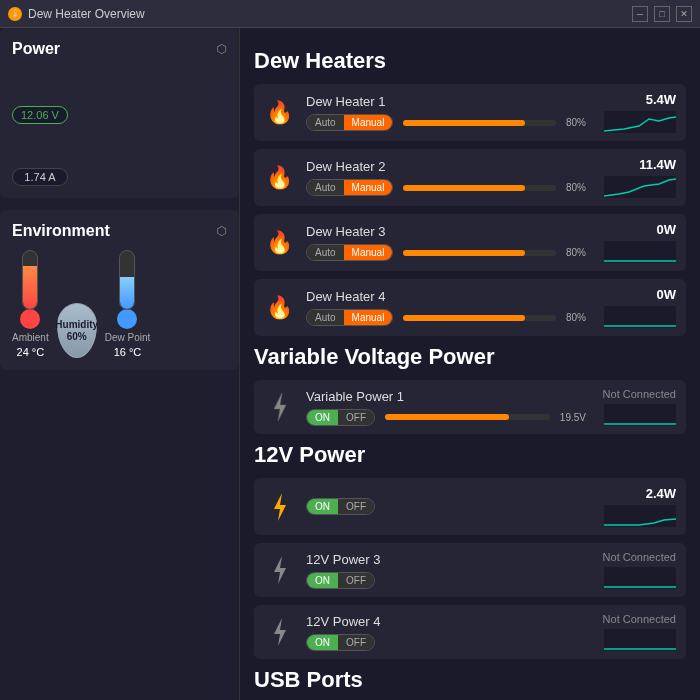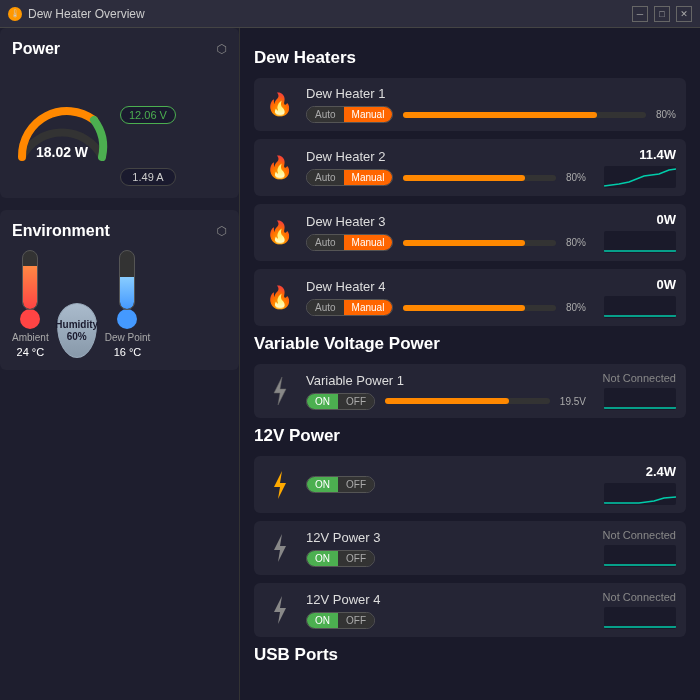--- a/index.html
+++ b/index.html
@@ -216,21 +216,21 @@
       flex: 1;
       background: #1a1a2a;
       overflow-y: auto;
       padding: 12px 14px;
     }
     .right-panel::-webkit-scrollbar { width: 8px; }
     .right-panel::-webkit-scrollbar-track { background: #1a1a2a; }
     .right-panel::-webkit-scrollbar-thumb { background: #444; border-radius: 4px; }
 
     .section-title {
-      font-size: 17px;
+      font-size: 22px;
       font-weight: bold;
       color: #fff;
       margin-bottom: 10px;
       margin-top: 8px;
     }
 
     
     .device-card {
       background: #252535;
       border-radius: 6px;
@@ -359,34 +359,23 @@
 <div class="main-container">
 
   <div class="left-panel">
 
     <div class="panel-section">
       <div class="panel-header">
         <span class="panel-title">Power</span>
         <span class="external-icon">⬡</span>
       </div>
       <div class="power-gauge">
-        <div class="gauge-container">
-          <svg class="gauge-svg" viewBox="0 0 100 70">
-
-            <path d="M 10 65 A 45 45 0 0 1 90 65" fill="none" stroke="#333" stroke-width="8" stroke-linecap="round"></path>
-
-            <path d="M 10 65 A 45 45 0 0 1 82 28" fill="none" stroke="#ff8800" stroke-width="8" stroke-linecap="round"></path>
-
-            <path d="M 82 28 A 45 45 0 0 1 90 65" fill="none" stroke="#4caf50" stroke-width="8" stroke-linecap="round"></path>
-          </svg>
-          <div class="gauge-value">18.02 W</div>
-        </div>
         <div class="power-readings">
           <div class="reading-badge green">12.06 V</div>
-          <div class="reading-badge">1.49 A</div>
+          <div class="reading-badge">1.74 A</div>
         </div>
       </div>
     </div>
 
     <div class="panel-section">
       <div class="panel-header">
         <span class="panel-title">Environment</span>
         <span class="external-icon">⬡</span>
       </div>
       <div class="env-indicators">
@@ -434,20 +423,28 @@
           <div class="toggle-group">
             <button class="toggle-btn">Auto</button>
             <button class="toggle-btn active-orange">Manual</button>
           </div>
           <div class="slider-container">
             <div class="slider-fill" style="width:80%;"></div>
           </div>
           <span class="slider-label">80%</span>
         </div>
       </div>
+      <div class="device-power">
+        <span class="power-value">5.4W</span>
+        <div class="mini-chart">
+          <svg width="72" height="22" viewBox="0 0 72 22">
+            <polyline points="0,20 20,18 35,15 45,8 55,10 65,7 72,6" fill="none" stroke="#00ccaa" stroke-width="1.5"></polyline>
+          </svg>
+        </div>
+      </div>
     </div>
 
     <div class="device-card">
       <div class="device-icon flame">🔥</div>
       <div class="device-info">
         <div class="device-name">Dew Heater 2</div>
         <div class="device-controls">
           <div class="toggle-group">
             <button class="toggle-btn">Auto</button>
             <button class="toggle-btn active-orange">Manual</button>

